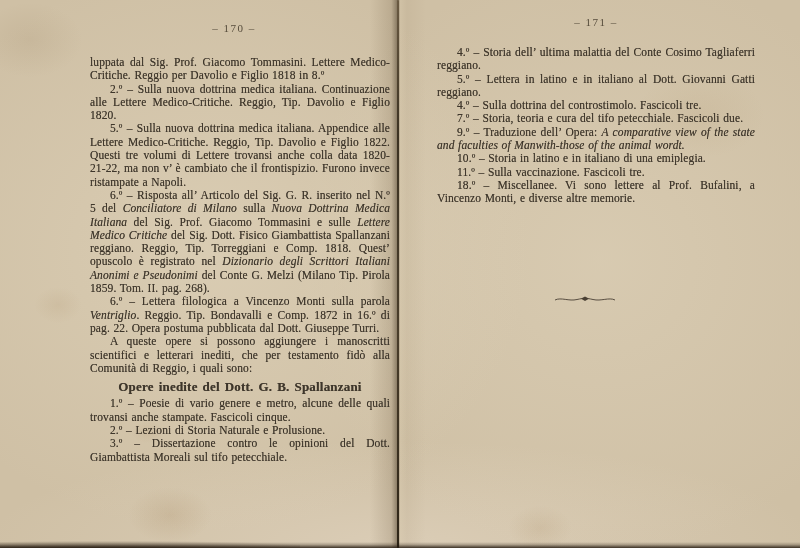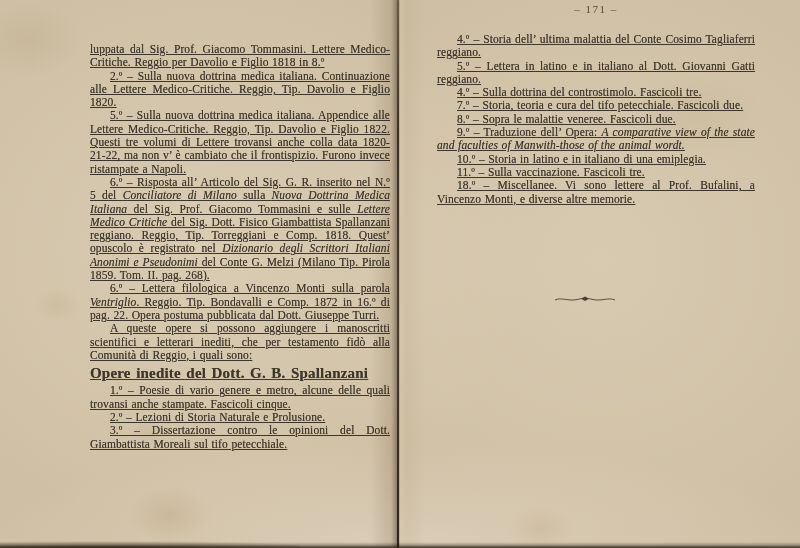--- a/index.html
+++ b/index.html
@@ -47,51 +47,51 @@
   .bottom-edge{
     position:absolute;left:0;right:0;bottom:0;height:6px;pointer-events:none;
     background:linear-gradient(to top, rgba(32,22,12,0.85), rgba(32,22,12,0.25) 55%, rgba(32,22,12,0));
   }
   .bottom-edge-left{
     position:absolute;left:0;bottom:0;width:300px;height:10px;pointer-events:none;
     background:radial-gradient(ellipse 320px 13px at 110px 13px, rgba(32,22,12,0.75), transparent 80%);
   }
   .page{position:absolute;}
   #page-left{left:78px;top:22px;width:312px;}
-  #page-right{left:437px;top:3px;width:318px;}
+  #page-right{left:437px;top:16px;width:318px;}
   .pagenum{
     margin:0;text-align:center;font-size:11px;line-height:13px;
     color:var(--pagenum);letter-spacing:1.5px;
   }
   #page-left .text-block{margin-top:21px;margin-left:12px;}
   #page-right .text-block{margin-top:17px;}
   p.line-block{
     margin:0;font-size:11.5px;line-height:13.3px;text-align:justify;
     color:var(--ink);word-spacing:0.6px;letter-spacing:0.1px;
     text-shadow:0 0 0.35px rgba(62,54,43,0.65);
-    text-decoration:underline;
   }
   p.indent{text-indent:20px;}
   p.heading{
-    text-align:left;font-weight:bold;font-size:15px;
+    text-align:center;font-weight:bold;font-size:13px;
     margin:5px 0 4px;text-indent:0;letter-spacing:0.2px;word-spacing:1.5px;
   }
   .it{font-style:italic;}
   .ornament-row{margin-top:84px;text-align:center;padding-right:22px;}
   .ornament path.swash{stroke:var(--ornament);fill:none;stroke-width:0.9px;}
   .ornament path.knot{fill:var(--ornament);}
 </style>
 </head>
 <body>
 
 <div class="stains"></div>
 <div class="gutter-shade"></div>
 <div class="gutter-line"></div>
 
 <div class="page" id="page-left">
+  <p class="pagenum">– 170 –</p>
   <div class="text-block">
       <p class="line-block"><span>luppata dal Sig. Prof. Giacomo Tommasini. Lettere Medico-Critiche. Reggio per Davolio e Figlio 1818 in 8.º</span></p>
       <p class="line-block indent"><span>2.º – Sulla nuova dottrina medica italiana. Continuazione alle Lettere Medico-Critiche. Reggio, Tip. Davolio e Figlio 1820.</span></p>
       <p class="line-block indent"><span>5.º – Sulla nuova dottrina medica italiana. Appendice alle Lettere Medico-Critiche. Reggio, Tip. Davolio e Figlio 1822. Questi tre volumi di Lettere trovansi anche colla data 1820-21-22, ma non v’ è cambiato che il frontispizio. Furono invece ristampate a Napoli.</span></p>
       <p class="line-block indent"><span>6.º – Risposta all’ Articolo del Sig. G. R. inserito nel N.º 5 del </span><span class="it">Conciliatore di Milano</span><span> sulla </span><span class="it">Nuova Dottrina Medica Italiana</span><span> del Sig. Prof. Giacomo Tommasini e sulle </span><span class="it">Lettere Medico Critiche</span><span> del Sig. Dott. Fisico Giambattista Spallanzani reggiano. Reggio, Tip. Torreggiani e Comp. 1818. Quest’ opuscolo è registrato nel </span><span class="it">Dizionario degli Scrittori Italiani Anonimi e Pseudonimi</span><span> del Conte G. Melzi (Milano Tip. Pirola 1859. Tom. II. pag. 268).</span></p>
       <p class="line-block indent"><span>6.º – Lettera filologica a Vincenzo Monti sulla parola </span><span class="it">Ventriglio</span><span>. Reggio. Tip. Bondavalli e Comp. 1872 in 16.º di pag. 22. Opera postuma pubblicata dal Dott. Giuseppe Turri.</span></p>
       <p class="line-block indent"><span>A queste opere si possono aggiungere i manoscritti scientifici e letterari inediti, che per testamento fidò alla Comunità di Reggio, i quali sono:</span></p>
       <p class="line-block heading"><span>Opere inedite del Dott. G. B. Spallanzani</span></p>
       <p class="line-block indent"><span>1.º – Poesie di vario genere e metro, alcune delle quali trovansi anche stampate. Fascicoli cinque.</span></p>
       <p class="line-block indent"><span>2.º – Lezioni di Storia Naturale e Prolusione.</span></p>
@@ -99,21 +99,20 @@
     </div>
 </div>
 
 <div class="page" id="page-right">
   <p class="pagenum">– 171 –</p>
   <div class="text-block">
       <p class="line-block indent"><span>4.º – Storia dell’ ultima malattia del Conte Cosimo Tagliaferri reggiano.</span></p>
       <p class="line-block indent"><span>5.º – Lettera in latino e in italiano al Dott. Giovanni Gatti reggiano.</span></p>
       <p class="line-block indent"><span>4.º – Sulla dottrina del controstimolo. Fascicoli tre.</span></p>
       <p class="line-block indent"><span>7.º – Storia, teoria e cura del tifo petecchiale. Fascicoli due.</span></p>
-      <p class="line-block indent"><span>8.º – Sopra le malattie veneree. Fascicoli due.</span></p>
       <p class="line-block indent"><span>9.º – Traduzione dell’ Opera: </span><span class="it">A comparative view of the state and faculties of Manwith-those of the animal wordt.</span></p>
       <p class="line-block indent"><span>10.º – Storia in latino e in italiano di una emiplegia.</span></p>
       <p class="line-block indent"><span>11.º – Sulla vaccinazione. Fascicoli tre.</span></p>
       <p class="line-block indent"><span>18.º – Miscellanee. Vi sono lettere al Prof. Bufalini, a Vincenzo Monti, e diverse altre memorie.</span></p>
     </div>
   <div class="ornament-row">
     <svg class="ornament" width="64" height="10" viewBox="0 0 64 10">
       <path class="swash" d="M2 6 C 8 3, 16 7.5, 24 5.5 C 28 4.7, 30 4.2, 32 4.2 C 34 4.2, 36 4.7, 40 5.5 C 48 7.5, 56 3, 62 6"></path>
       <path class="knot" d="M28 4.8 l4 -2.3 4 2.3 -4 2.3 z"></path>
     </svg>

